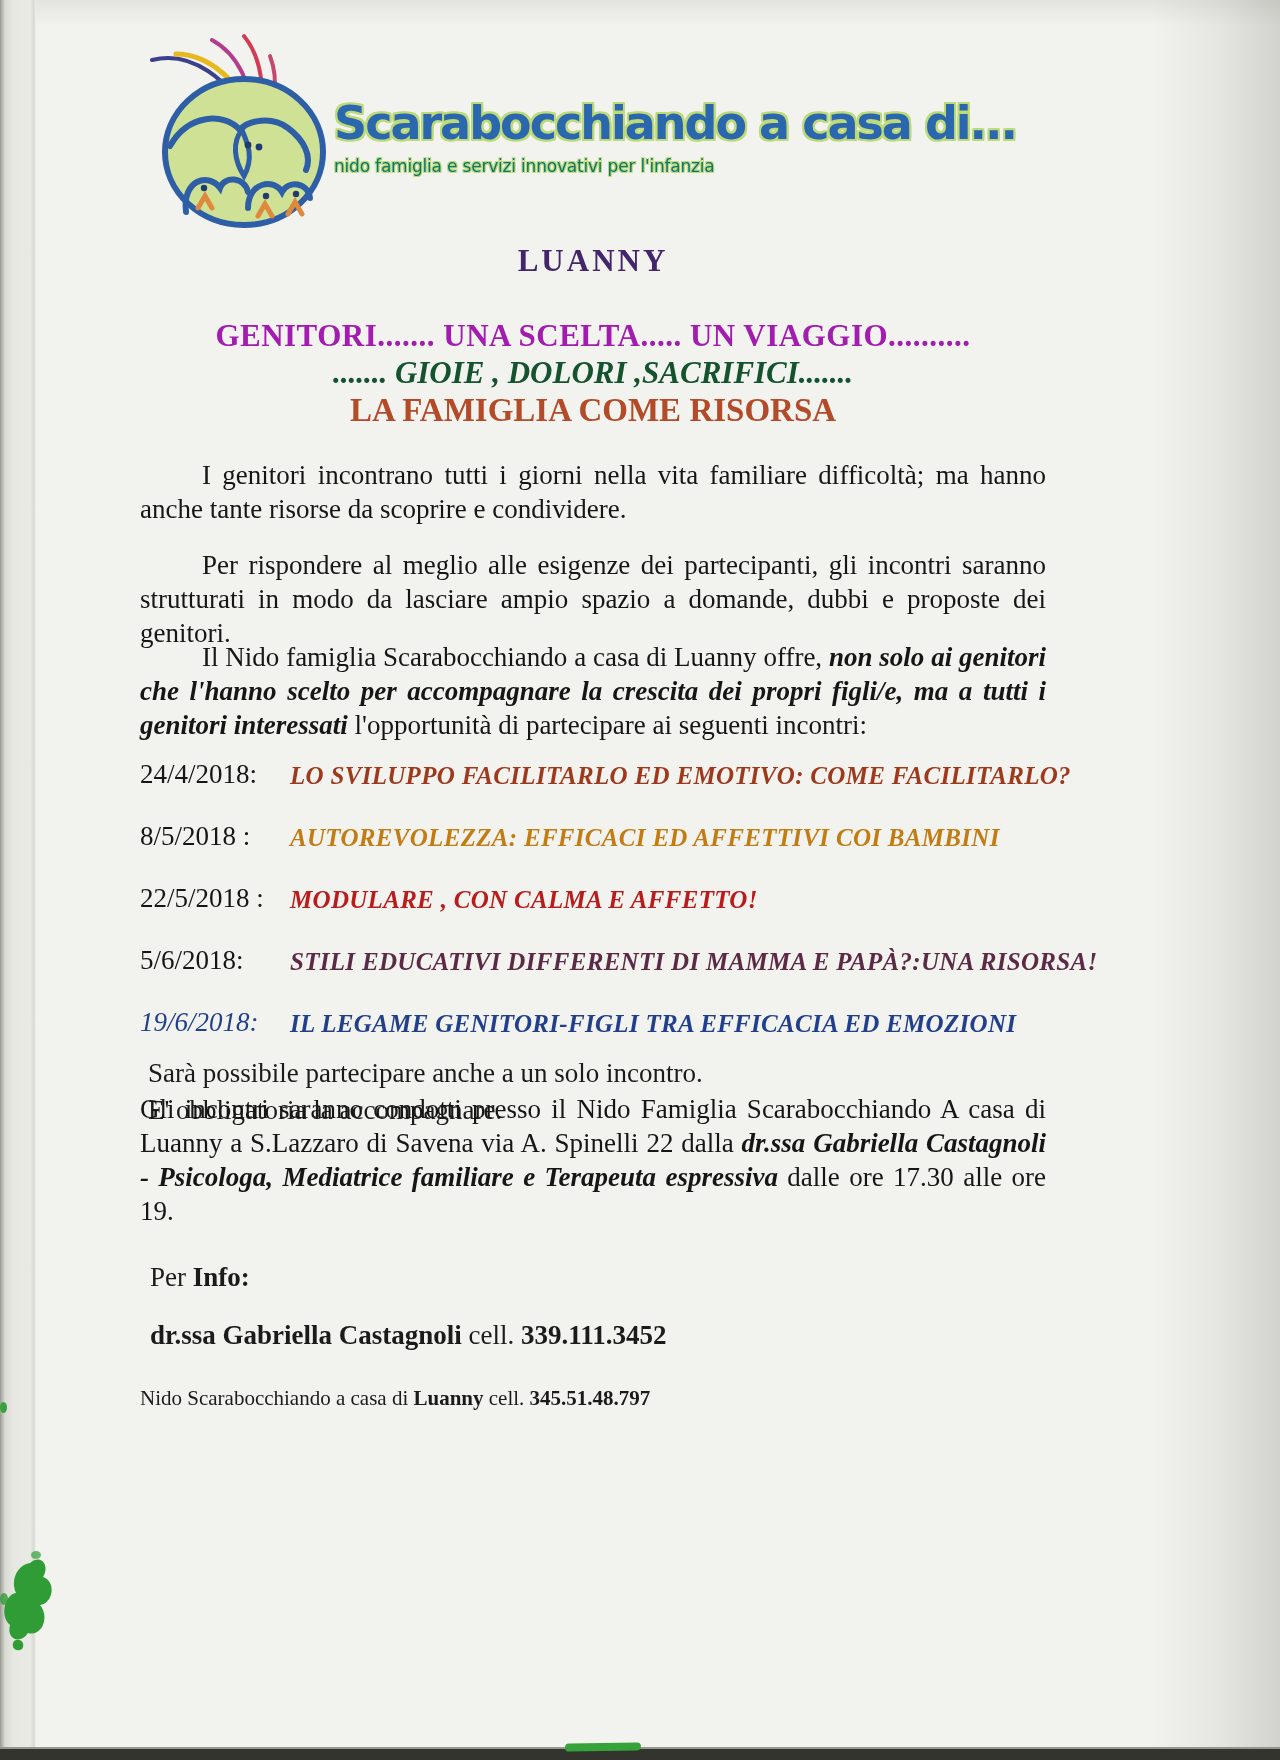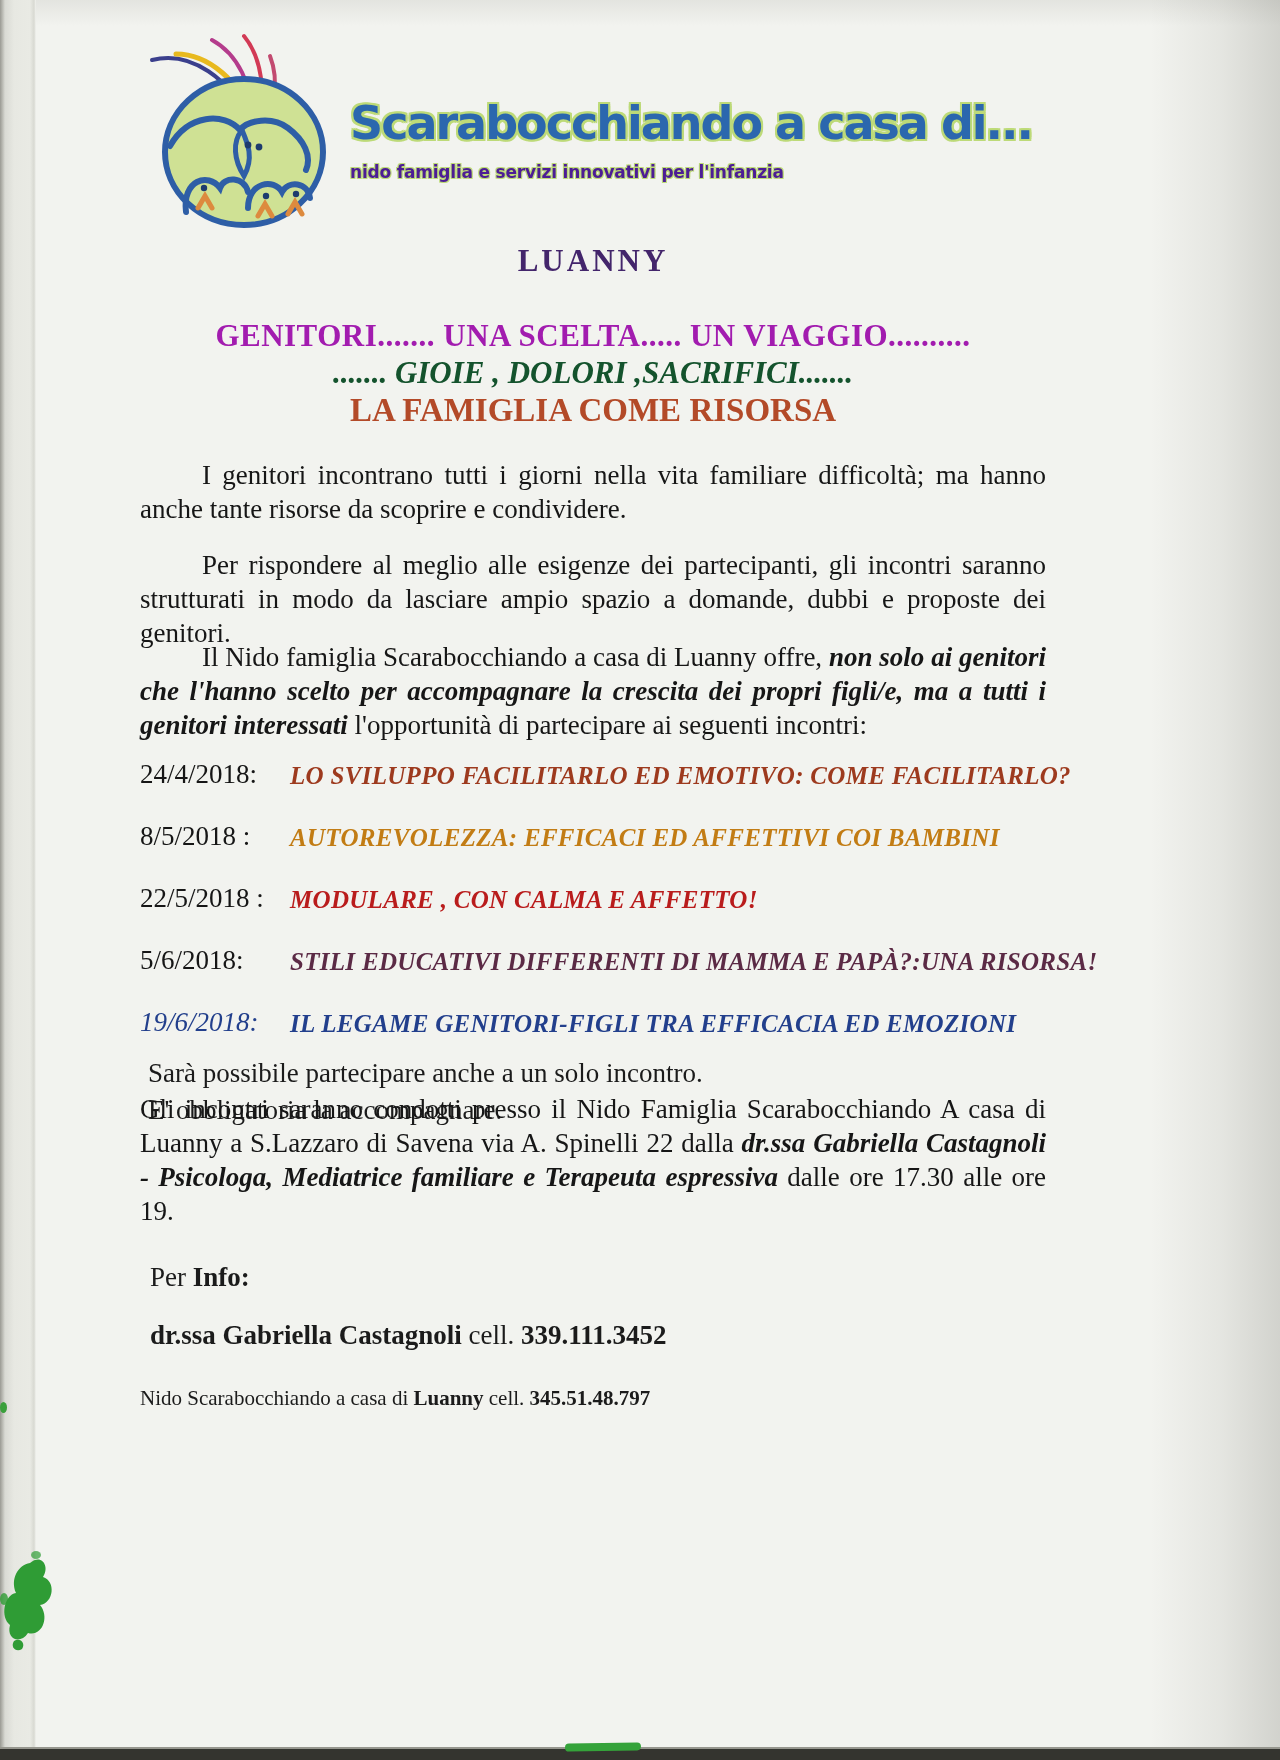--- a/index.html
+++ b/index.html
@@ -33,30 +33,30 @@
   .paint-dash{
     position:absolute;left:565px;top:1743px;width:76px;height:8px;z-index:6;
     background:#35a33a;border-radius:4px;transform:rotate(-1deg);
   }
   .paint-speck{
     position:absolute;left:0;top:1402px;width:7px;height:11px;z-index:5;
     background:#3aa03c;border-radius:50%;
   }
   
   .logo{position:absolute;left:146px;top:30px;width:195px;height:200px;z-index:1;}
-  .brand{position:absolute;left:350px;top:96px;width:760px;z-index:1;}
+  .brand{position:absolute;left:334px;top:96px;width:760px;z-index:1;}
   .brand-title{
     font-family:"DejaVu Sans", sans-serif;font-weight:700;
     font-size:46px;letter-spacing:-2px;color:#2b67ae;white-space:nowrap;
     text-shadow:-2px -2px 0 #bdda78, 2px -2px 0 #bdda78, -2px 2px 0 #bdda78, 2px 2px 0 #bdda78,
                  0 -2px 0 #bdda78, 0 2px 0 #bdda78, -2px 0 0 #bdda78, 2px 0 0 #bdda78;
   }
   .brand-sub{
-    font-family:"DejaVu Sans", sans-serif;font-weight:700;
-    font-size:17px;letter-spacing:-0.2px;color:#4c1d95;white-space:nowrap;margin-top:12px;
+    font-family:"DejaVu Sans", sans-serif;font-weight:400;
+    font-size:17px;letter-spacing:-0.2px;color:#0f766e;white-space:nowrap;margin-top:6px;
     text-shadow:-1px -1px 0 #bdda78, 1px -1px 0 #bdda78, -1px 1px 0 #bdda78, 1px 1px 0 #bdda78;
   }
   
   .content{position:absolute;left:140px;top:0;width:906px;height:100%;z-index:1;}
   .content > div{position:absolute;width:100%;}
   .name-heading{
     top:243px;text-align:center;font-weight:700;font-size:31px;
     letter-spacing:3px;color:#43256b;
   }
   .headline{top:318px;text-align:center;font-weight:700;}

